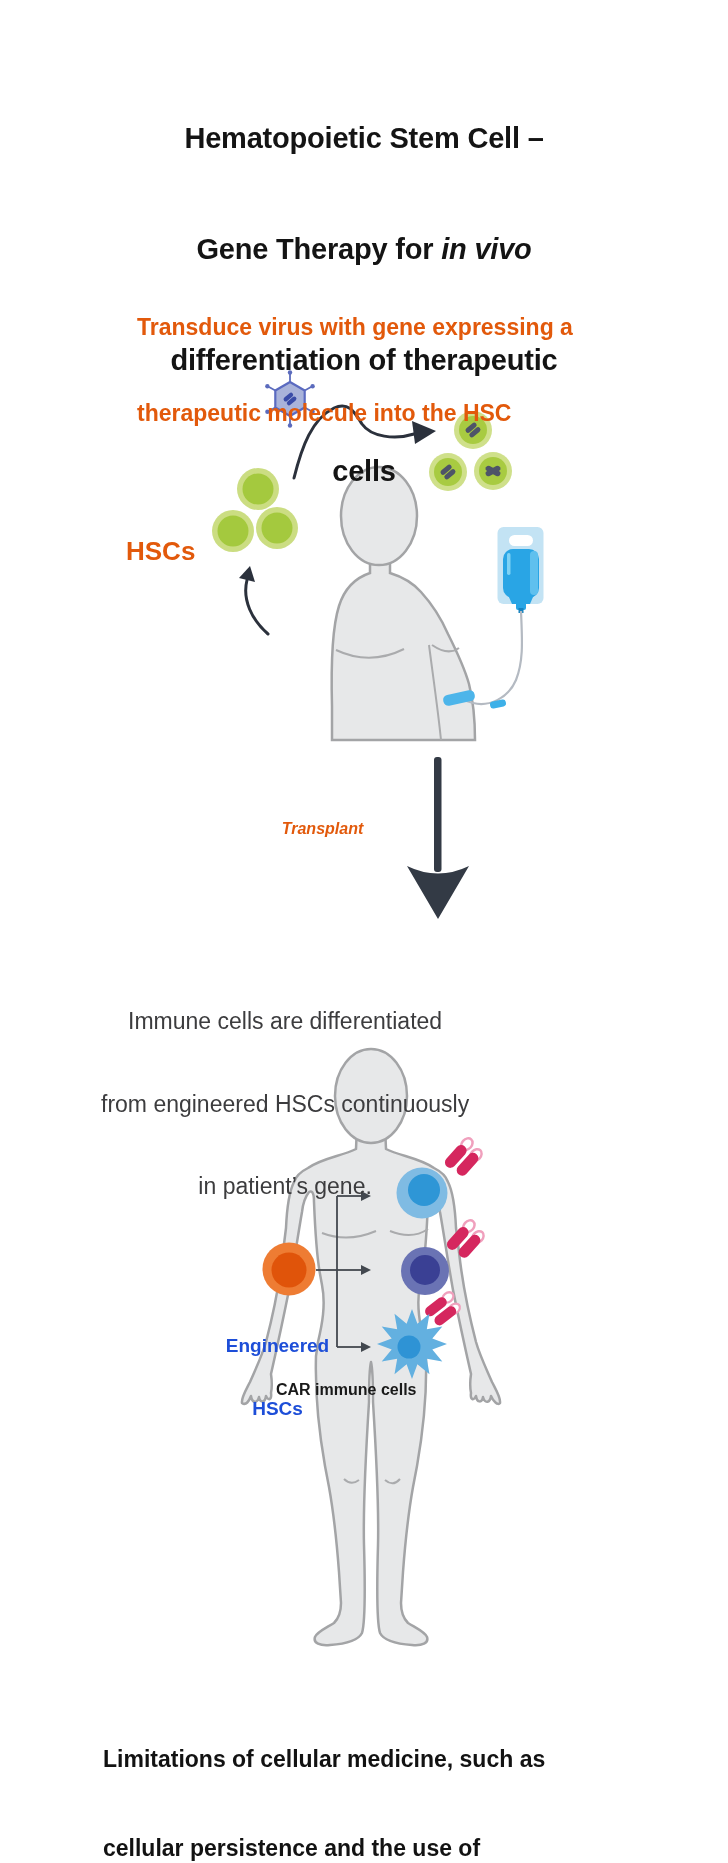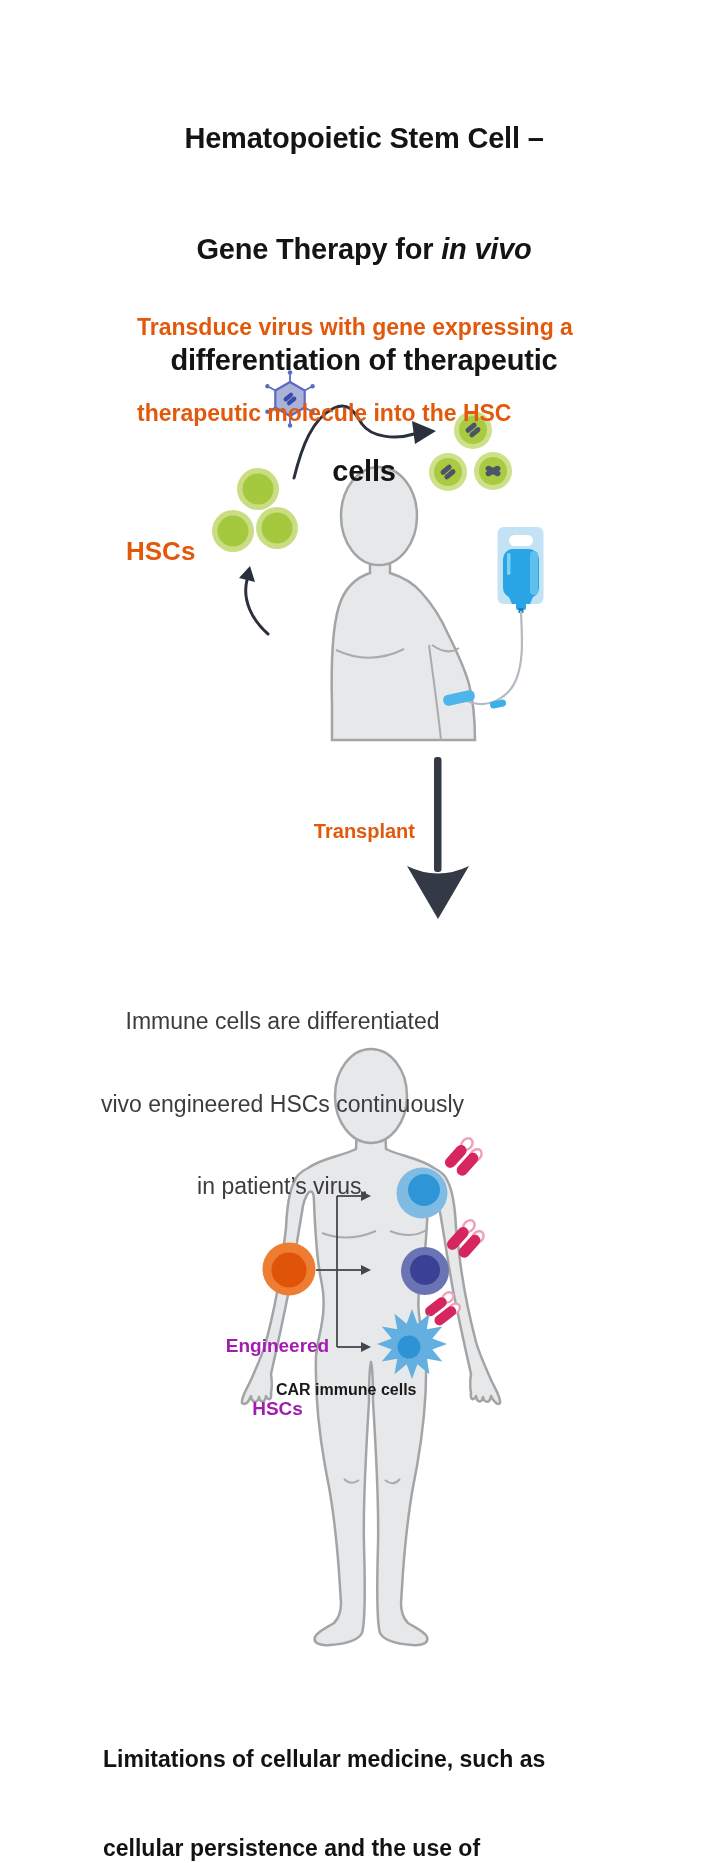--- a/index.html
+++ b/index.html
@@ -4,25 +4,25 @@
 <style>
   html,body{margin:0;padding:0;background:#fff;}
   #page{position:relative;width:692px;height:1863px;background:#ffffff;overflow:hidden;
         font-family:"Liberation Sans",sans-serif;}
   #art{position:absolute;left:0;top:0;}
   .txt{position:absolute;white-space:pre;}
   .title{left:74px;top:46px;width:580px;text-align:center;
          font-size:29px;line-height:37px;font-weight:800;color:#141414;letter-spacing:-0.2px;}
   .subtitle{left:95px;top:256px;font-size:23px;line-height:28.5px;font-weight:700;color:#e2590b;margin-left:42px;}
   .hscs{left:126px;top:536px;width:80px;font-size:26px;font-weight:700;color:#e2590b;}
-  .transplant{left:230px;top:820px;width:185px;text-align:right;
-              font-size:20px;font-weight:700;color:#e2590b;}
+  .transplant{left:230px;top:820px;width:185px;text-align:center;
+              font-size:16px;font-weight:700;color:#e2590b;font-style:italic;}
   .para{left:101px;top:953px;font-size:23px;line-height:27.5px;font-weight:400;color:#3c3c3e;text-align:center;}
   .eng{left:205px;top:1293px;width:145px;text-align:center;
-       font-size:19px;line-height:21px;font-weight:700;color:#a21caf;}
+       font-size:19px;line-height:21px;font-weight:700;color:#1d4ed8;}
   .car{left:276px;top:1381px;font-size:16px;font-weight:700;color:#191919;}
   .footer{left:103px;top:1686px;font-size:23px;line-height:29.5px;font-weight:700;color:#121212;}
 </style>
 </head>
 <body>
 
 <div id="page">
 
   <svg id="art" width="728" height="1863" viewBox="0 0 728 1863">
     <defs>
@@ -231,22 +231,22 @@
     <div>Transduce virus with gene expressing a</div>
     <div>therapeutic molecule into the HSC</div>
   </div>
 
   <div class="txt hscs">HSCs</div>
 
   <div class="txt transplant">Transplant</div>
 
   <div class="txt para">
     <div>Immune cells are differentiated</div>
-    <div>vivo engineered HSCs continuously</div>
-    <div>in patient’s virus.</div>
+    <div>from engineered HSCs continuously</div>
+    <div>in patient’s gene.</div>
   </div>
 
   <div class="txt eng">
     <div>Engineered</div>
     <div>HSCs</div>
   </div>
 
   <div class="txt car">CAR immune cells</div>
 
   <div class="txt footer">

